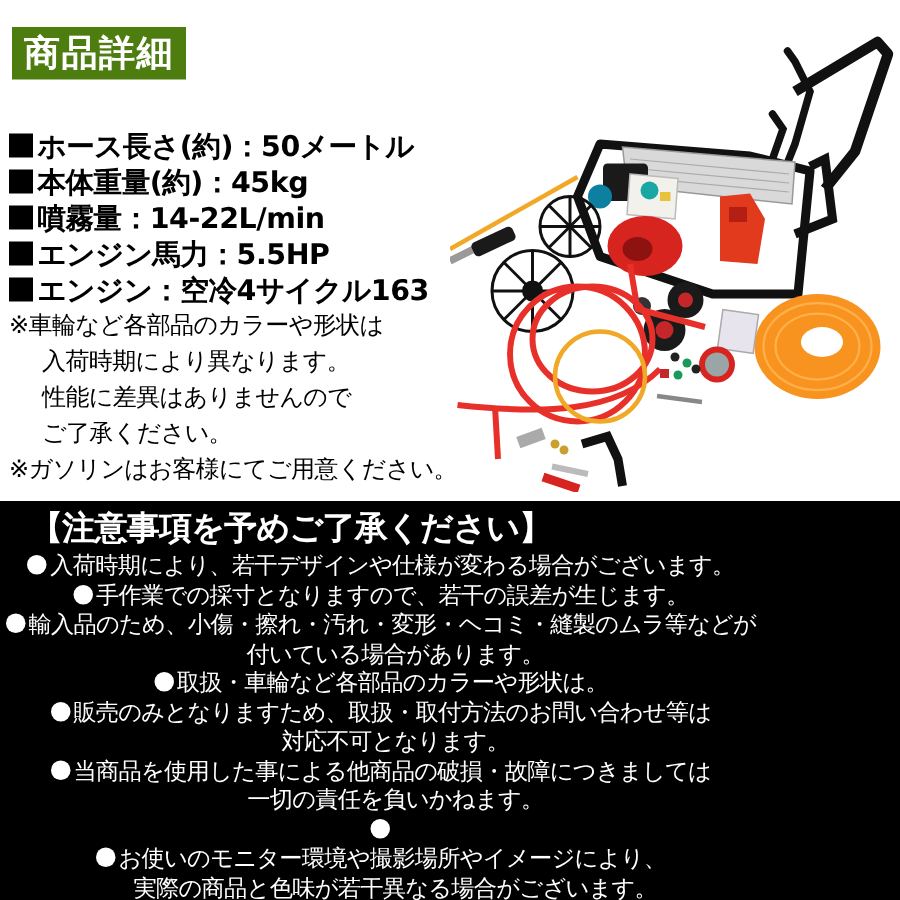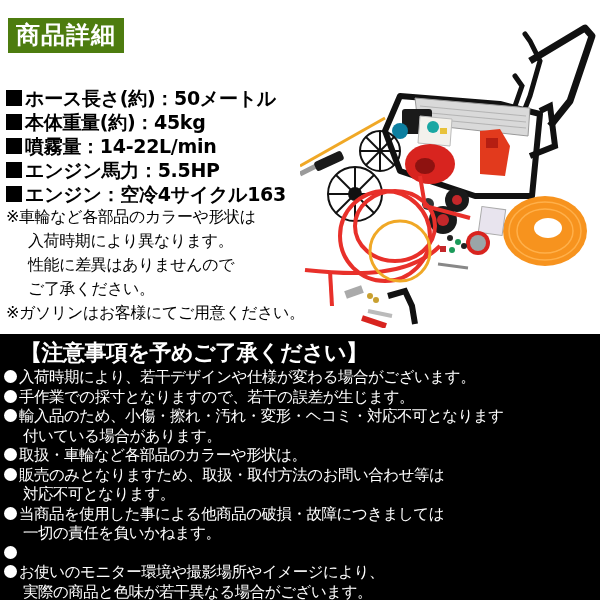--- a/index.html
+++ b/index.html
@@ -23,21 +23,21 @@
   .note.indent { padding-left: 22px; }
 
   .product { position: absolute; left: 300px; top: 6px; width: 300px; height: 322px; }
 
   .bottom { position: absolute; left: 0; top: 334px; width: 600px; height: 266px; background: #000; }
   .caution-title {
     position: absolute; left: 20px; top: 4px; color: #fff; font-weight: bold; font-size: 22px;
     line-height: 30px; white-space: nowrap; letter-spacing: -0.5px;
   }
   .caution-list { position: absolute; left: 4px; top: 34px; }
-  .citem { font-size: 15.5px; line-height: 19.5px; color: #fff; white-space: nowrap; letter-spacing: -0.5px; }
+  .citem { font-size: 15.5px; line-height: 19.5px; color: #fff; white-space: nowrap; letter-spacing: -0.5px; text-align: center; }
   .citem .dot { display: inline-block; width: 13px; height: 13px; border-radius: 50%; background: #fff; margin-right: 2px; vertical-align: -1px; }
   .citem.cont { padding-left: 19px; }
 </style>
 </head>
 <body>
 
 <div class="top">
   <div class="title-box">商品詳細</div>
 
   <div class="specs">
@@ -143,21 +143,21 @@
     <line x1="68" y1="305" x2="92" y2="310" stroke="#bbb" stroke-width="4"></line>
     <line x1="62" y1="312" x2="86" y2="320" stroke="#d8241f" stroke-width="6"></line>
   </svg>
 </div>
 
 <div class="bottom">
   <div class="caution-title">【注意事項を予めご了承ください】</div>
   <div class="caution-list">
     <div class="citem"><span class="dot"></span><span>入荷時期により、若干デザインや仕様が変わる場合がございます。</span></div>
     <div class="citem"><span class="dot"></span><span>手作業での採寸となりますので、若干の誤差が生じます。</span></div>
-    <div class="citem"><span class="dot"></span><span>輸入品のため、小傷・擦れ・汚れ・変形・ヘコミ・対応不可となります</span></div>
+    <div class="citem"><span class="dot"></span><span>輸入品のため、小傷・擦れ・汚れ・変形・ヘコミ・縫製のムラ等などが</span></div>
     <div class="citem cont">付いている場合があります。</div>
     <div class="citem"><span class="dot"></span><span>取扱・車輪など各部品のカラーや形状は。</span></div>
     <div class="citem"><span class="dot"></span><span>販売のみとなりますため、取扱・取付方法のお問い合わせ等は</span></div>
     <div class="citem cont">対応不可となります。</div>
     <div class="citem"><span class="dot"></span><span>当商品を使用した事による他商品の破損・故障につきましては</span></div>
     <div class="citem cont">一切の責任を負いかねます。</div>
     <div class="citem"><span class="dot"></span></div>
     <div class="citem"><span class="dot"></span><span>お使いのモニター環境や撮影場所やイメージにより、</span></div>
     <div class="citem cont">実際の商品と色味が若干異なる場合がございます。</div>
   </div>

